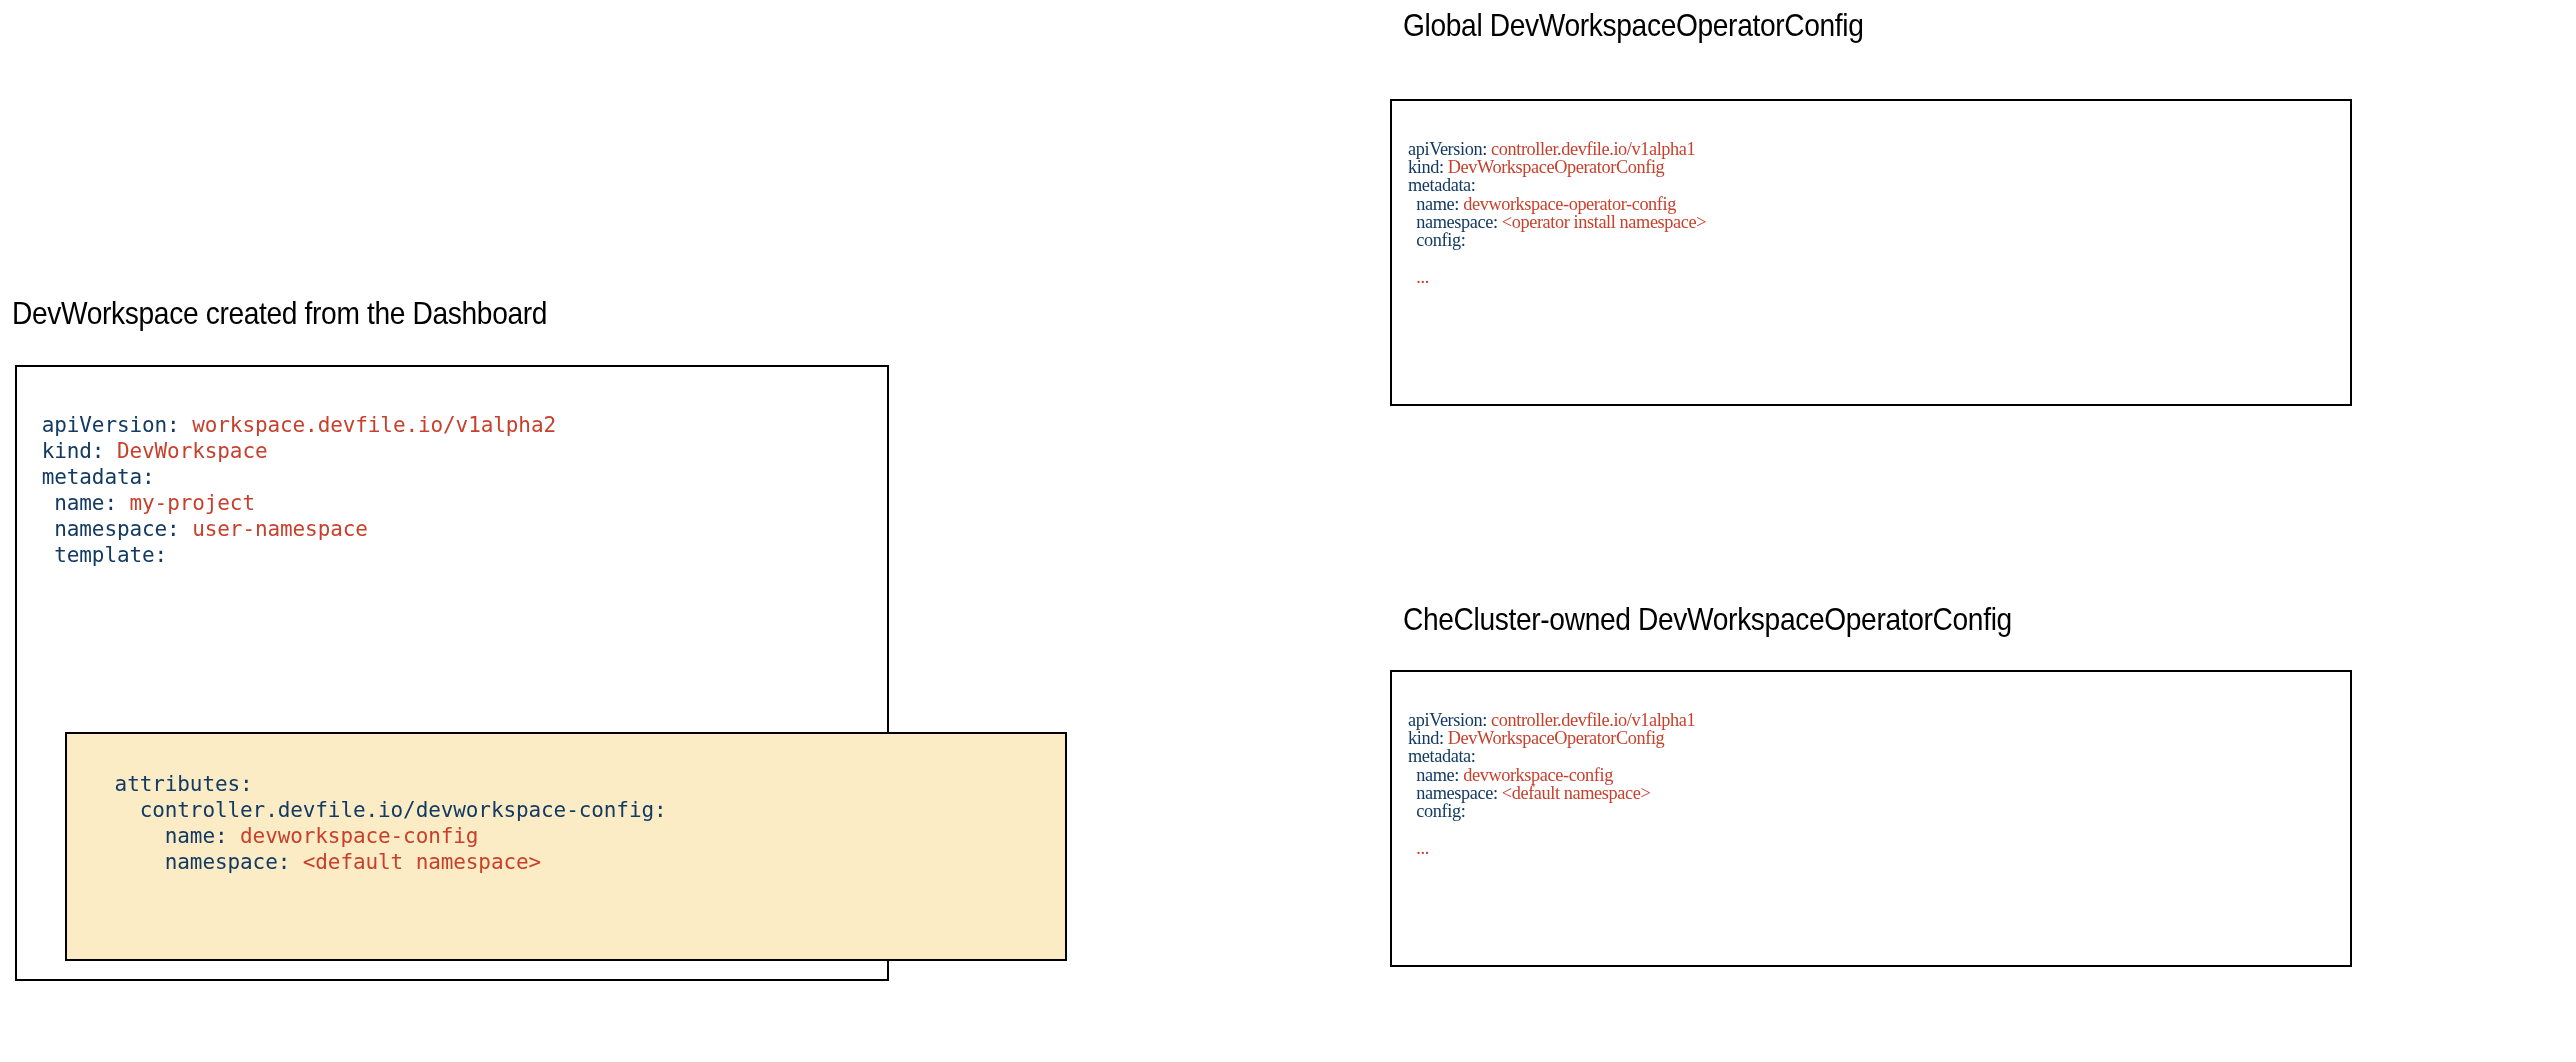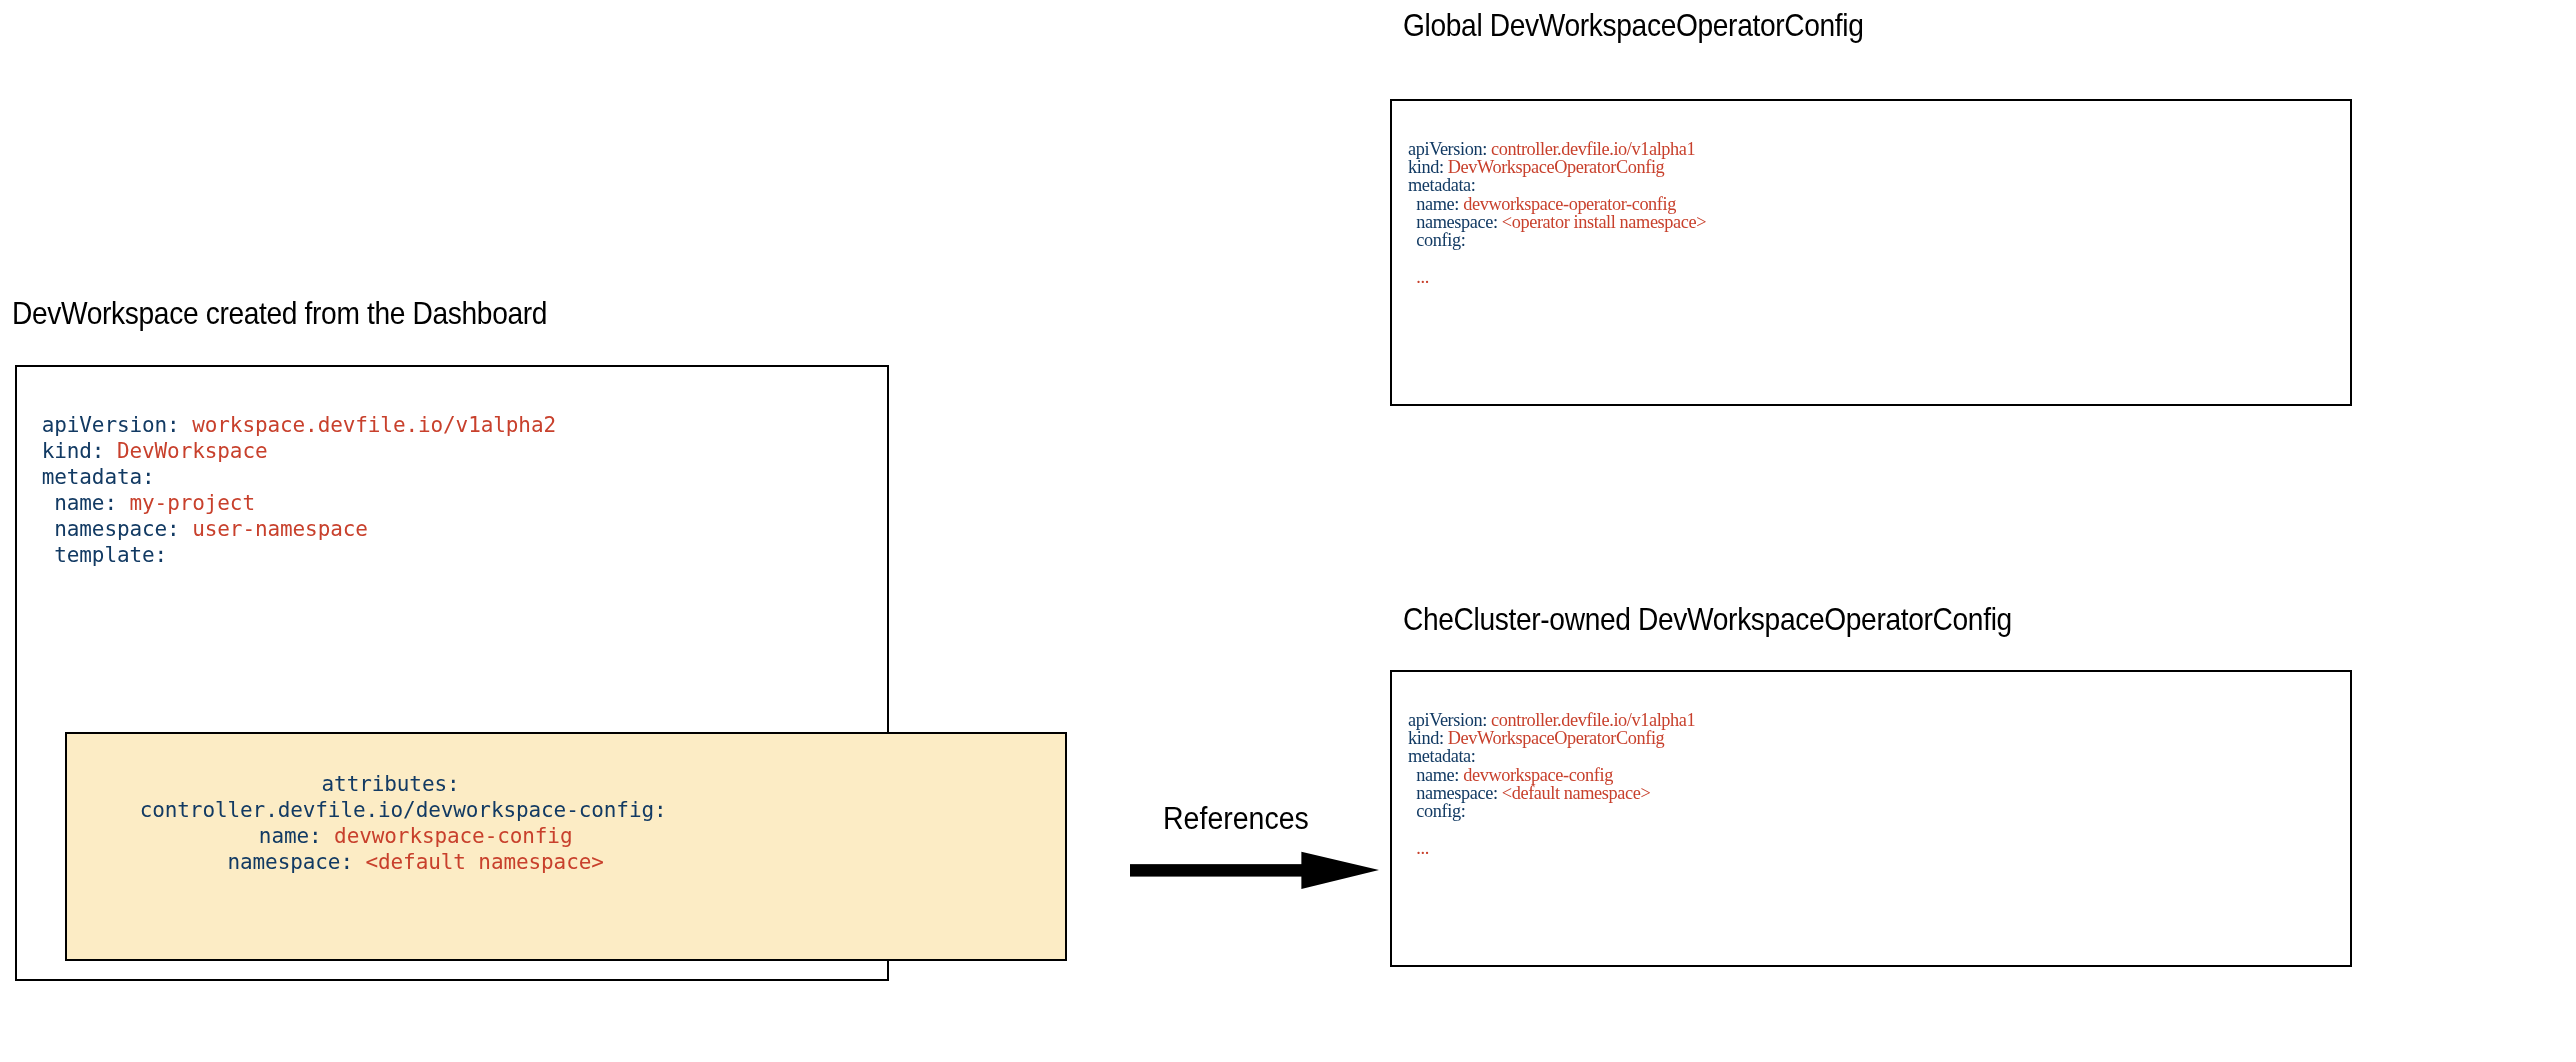--- a/index.html
+++ b/index.html
@@ -93,21 +93,20 @@
   }
   #highlight-attributes {
     left: 48px; top: 365px;
     width: 1002px; height: 229px;
   }
   #code-attributes {
     left: 10.3px; top: 16px;
     font-size: 21px;
     line-height: 26px;
     letter-spacing: -0.1px;
-    text-align: center;
   }
 
   
   #references-group {
     position: absolute;
     left: 1130px;
     top: 803px;
     width: 257px;
     height: 103px;
   }
@@ -148,27 +147,20 @@
 <span><span class="k"> template:</span><span class="v"></span></span></pre>
 
     <div class="highlight-box" id="highlight-attributes">
       <pre class="code-block" id="code-attributes"><span><span class="k">   attributes:</span><span class="v"></span></span>
 <span><span class="k">     controller.devfile.io/devworkspace-config:</span><span class="v"></span></span>
 <span><span class="k">       name:</span><span class="v"> devworkspace-config</span></span>
 <span><span class="k">       namespace:</span><span class="v"> &lt;default namespace&gt;</span></span></pre>
     </div>
   </div>
 
-  <div id="references-group">
-    <div id="references-label">References</div>
-    <svg id="references-arrow" viewBox="0 0 340 60">
-      <rect x="0" y="22" width="252" height="17" fill="#000000"></rect>
-      <polygon points="234,5 340,30 234,56" fill="#000000"></polygon>
-    </svg>
-  </div>
 
   <div class="section-title" id="title-global">Global DevWorkspaceOperatorConfig</div>
 
   <div class="code-box" id="box-global">
     <pre class="code-block code-right"><span><span class="k">apiVersion:</span><span class="v"> controller.devfile.io/v1alpha1</span></span>
 <span><span class="k">kind:</span><span class="v"> DevWorkspaceOperatorConfig</span></span>
 <span><span class="k">metadata:</span><span class="v"></span></span>
 <span><span class="k">  name:</span><span class="v"> devworkspace-operator-config</span></span>
 <span><span class="k">  namespace:</span><span class="v"> &lt;operator install namespace&gt;</span></span>
 <span><span class="k">  config:</span><span class="v"></span></span>

